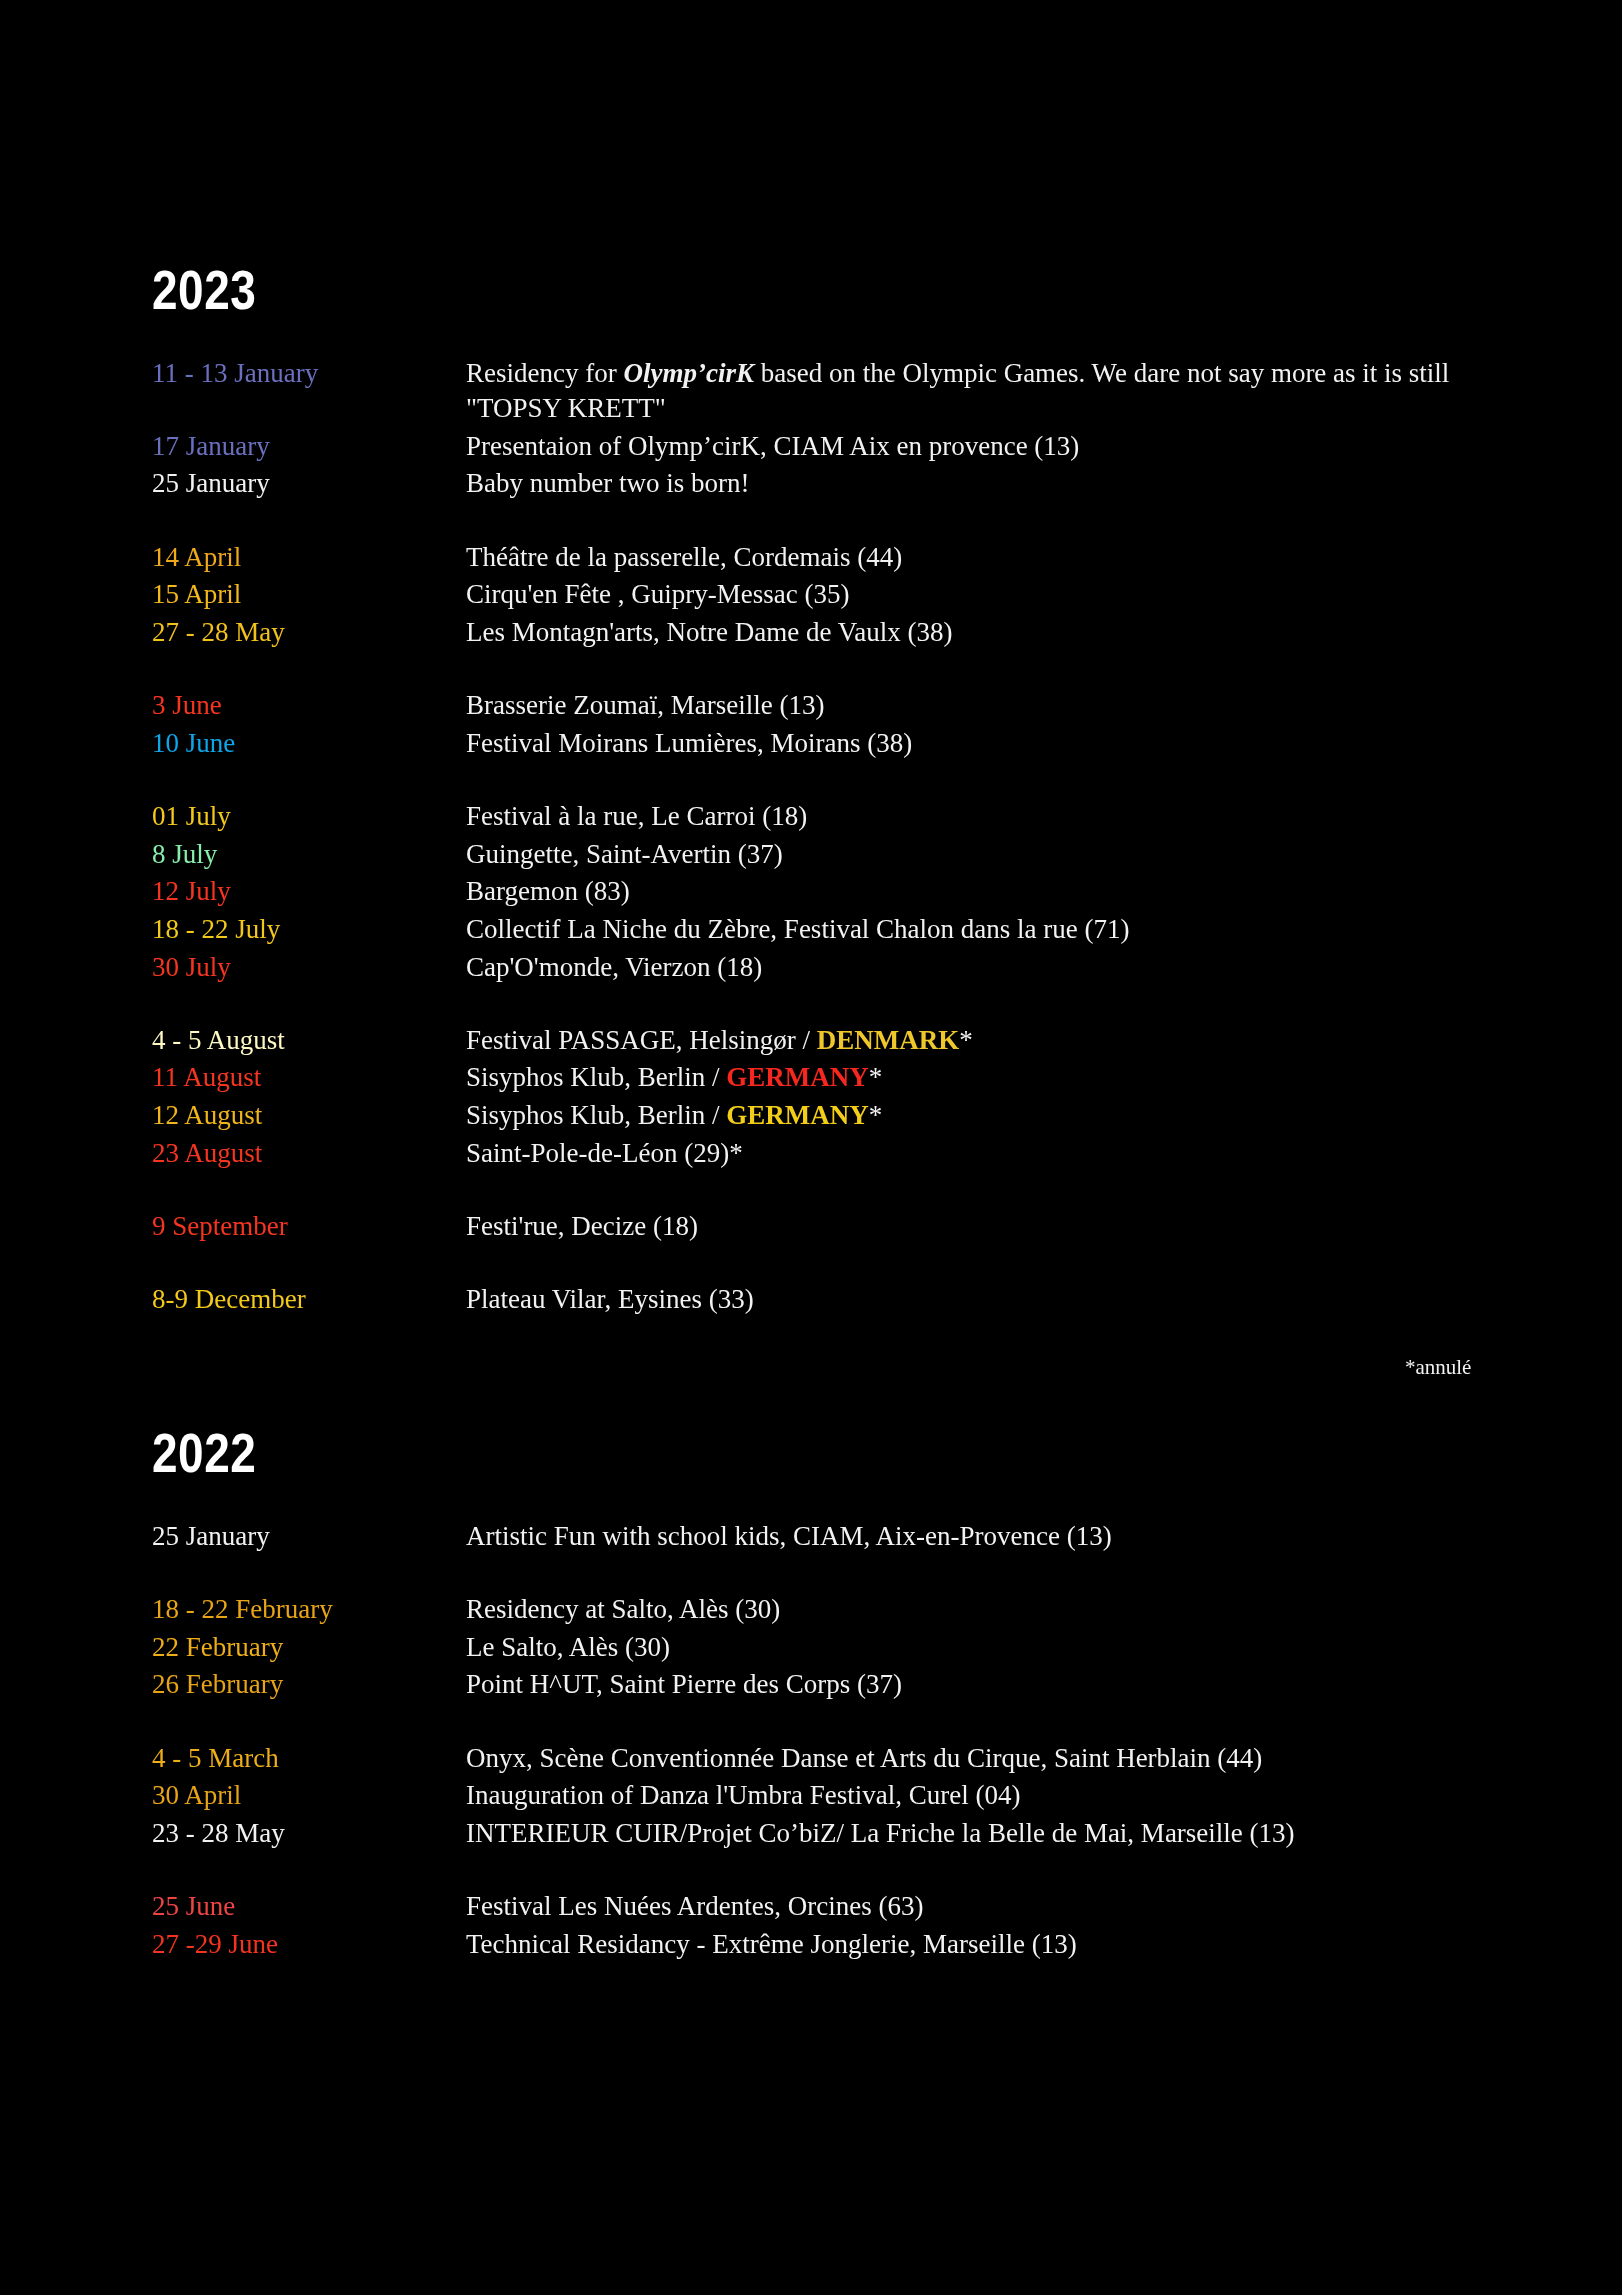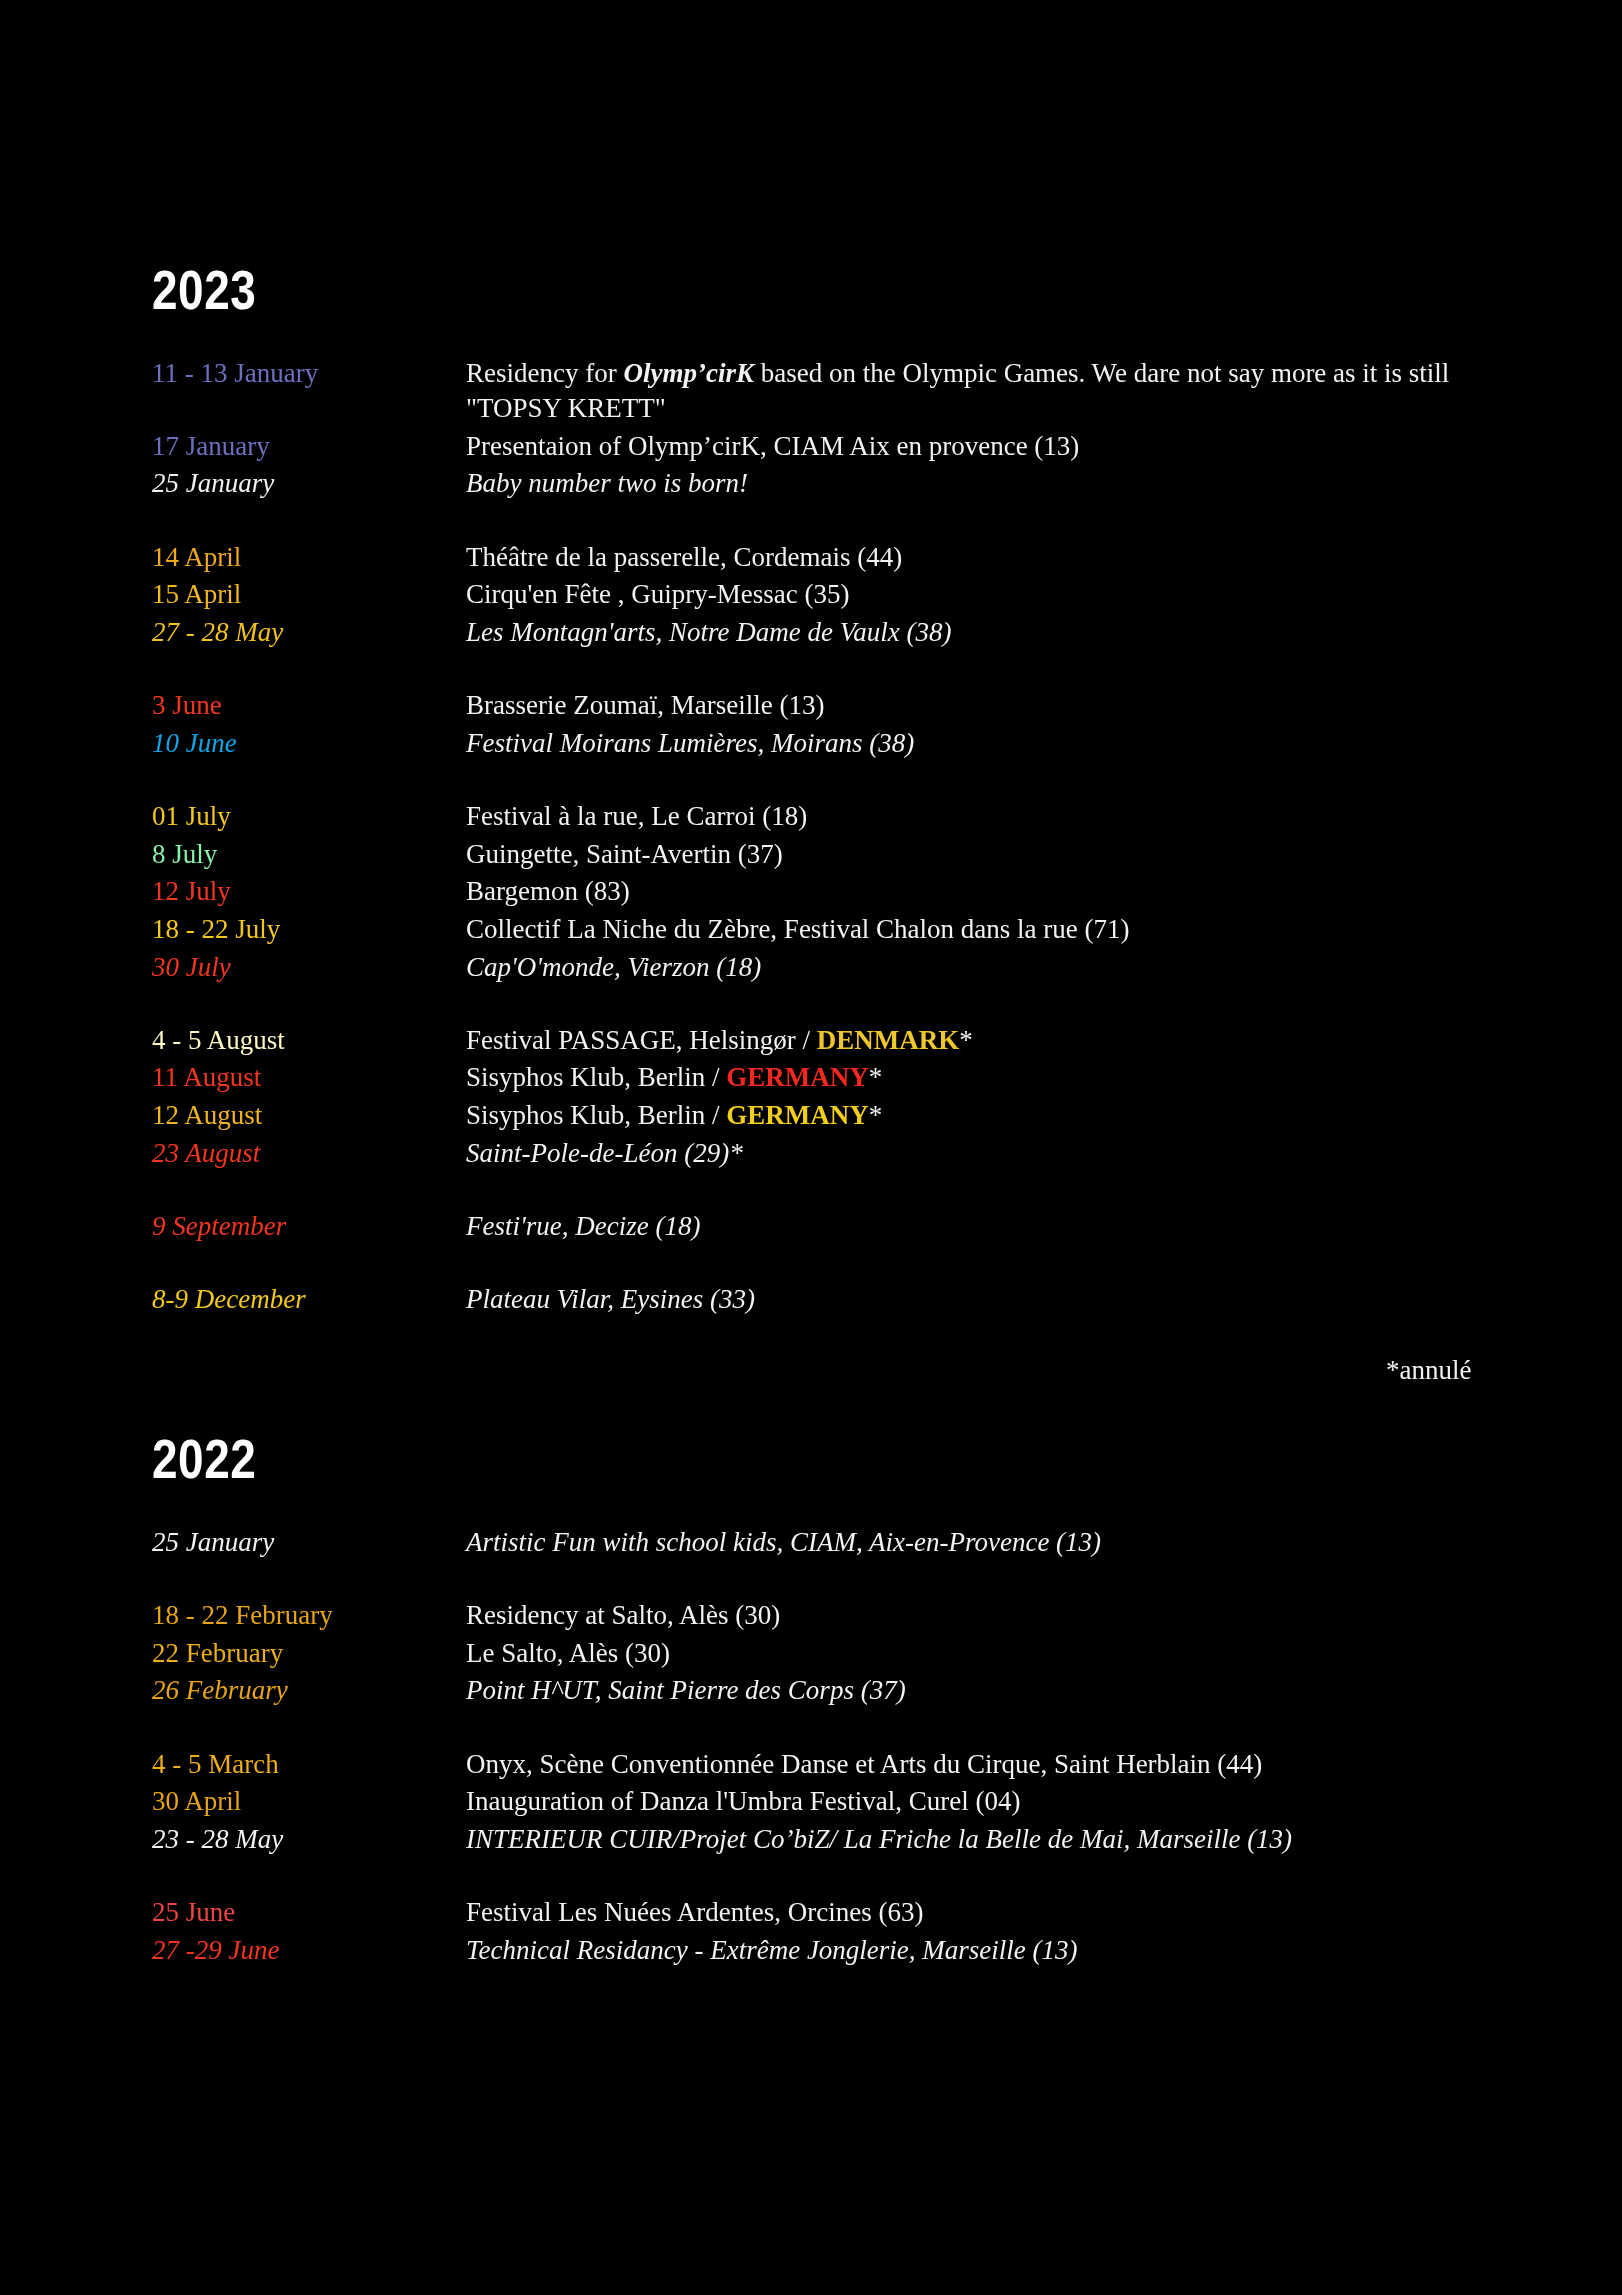--- a/index.html
+++ b/index.html
@@ -47,21 +47,21 @@
   .entry-group:last-child {
     margin-bottom: 0;
   }
 
   .entry {
     display: flex;
     align-items: flex-start;
     line-height: 1.30;
     margin-bottom: 2.6px;
   }
-  .entry:last-child { margin-bottom: 0; font-style: italic; }
+  .entry:last-child { margin-bottom: 0; }
 
   .entry-date {
     flex: 0 0 314px;
     width: 314px;
     font-size: 27px;
     font-family: "Liberation Serif", "DejaVu Serif", serif;
     white-space: nowrap;
   }
   .entry-desc {
     flex: 1 1 auto;
@@ -72,21 +72,21 @@
   .entry-desc .em {
     font-style: italic;
     font-weight: bold;
   }
   .entry-desc .country {
     font-weight: bold;
   }
 
   .footnote {
     text-align: right;
-    font-size: 27px;
+    font-size: 21px;
     color: #f2f2f2;
     margin-top: 19.6px;
     padding-right: 2.6px;
   }
 
   .year-block-2022 {
     margin-top: 45px;
   }
 </style>
 </head>

